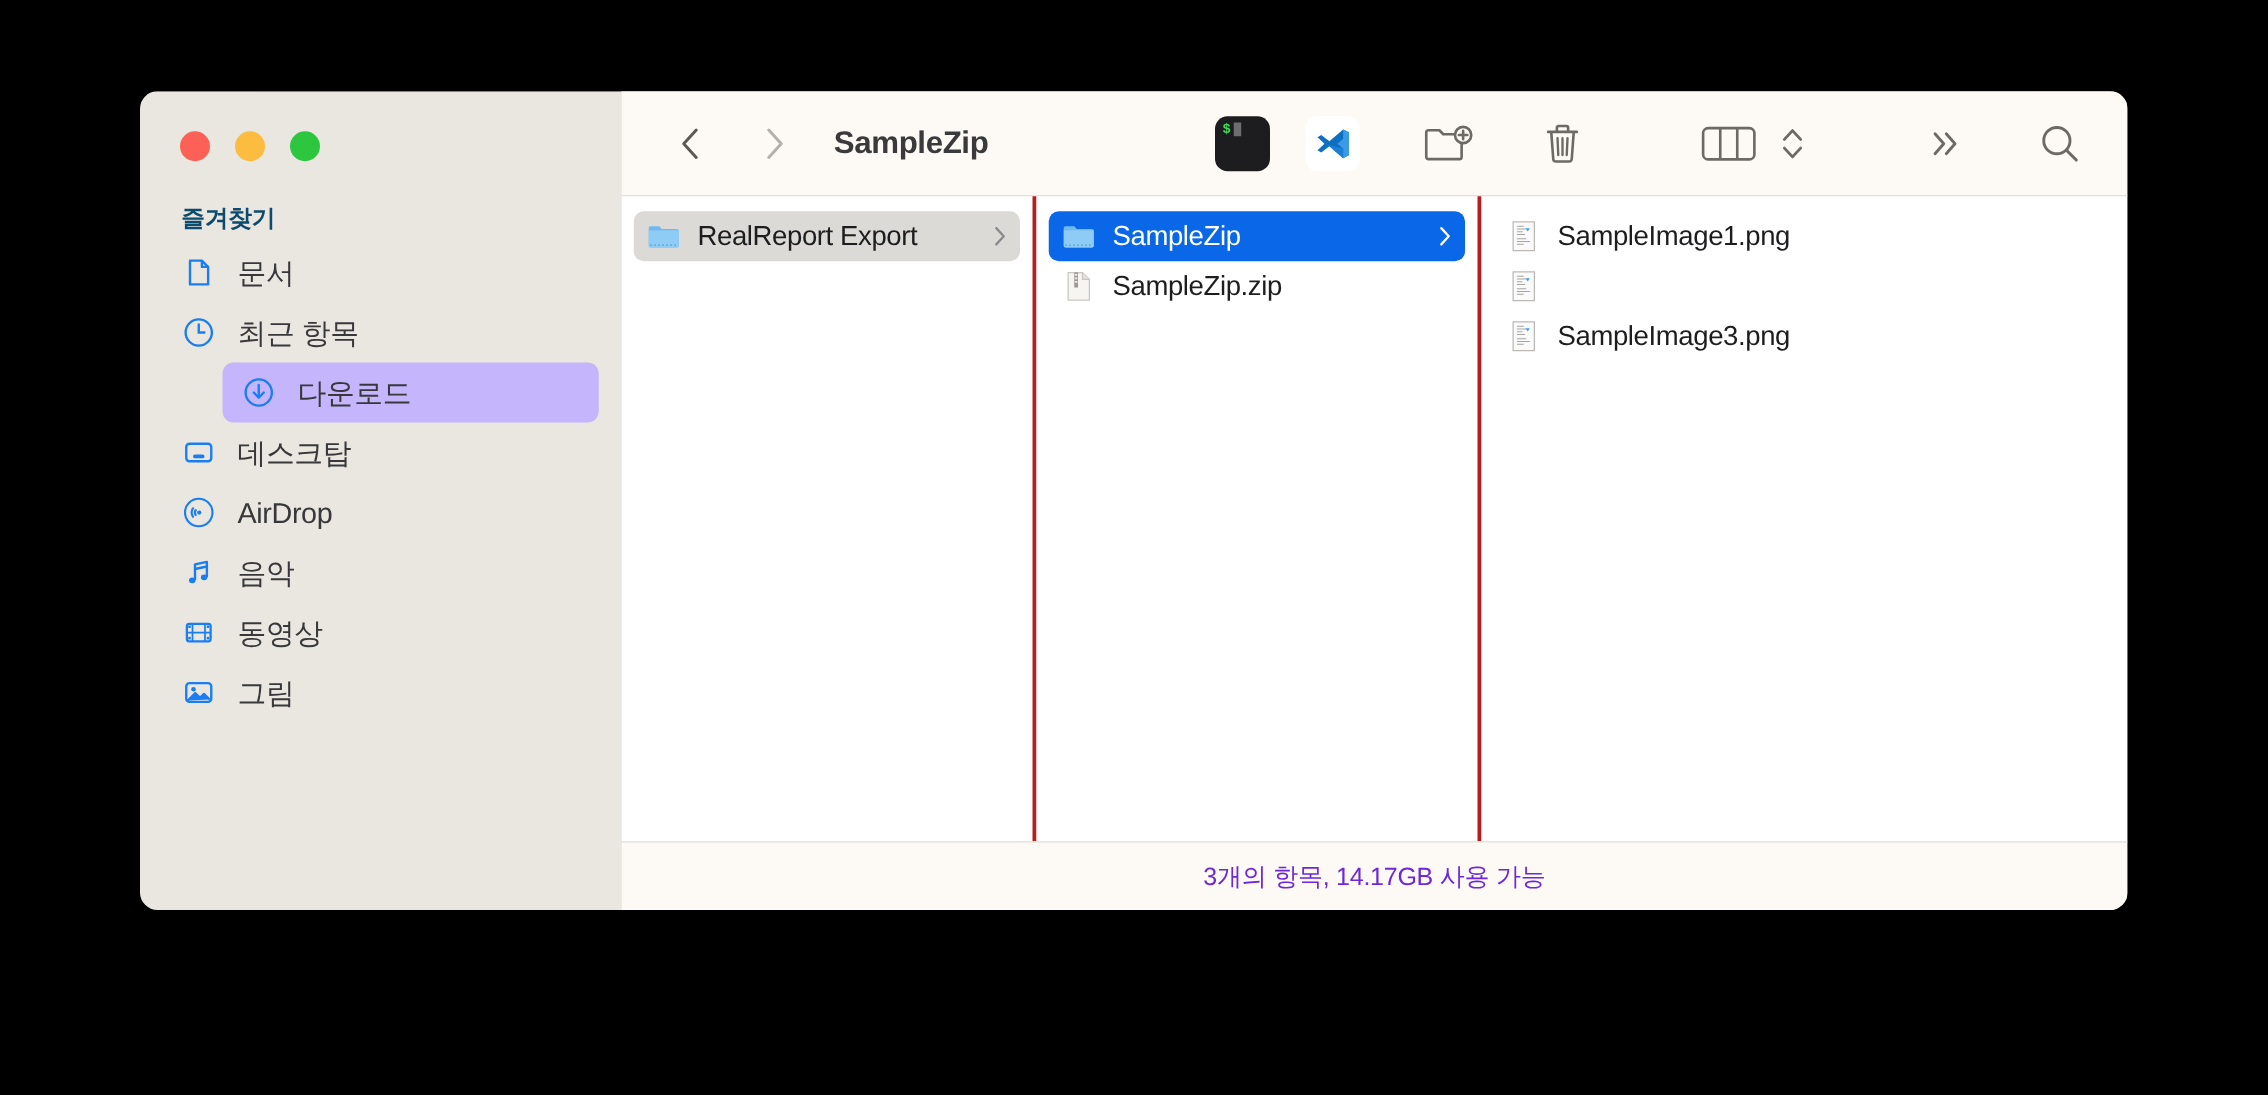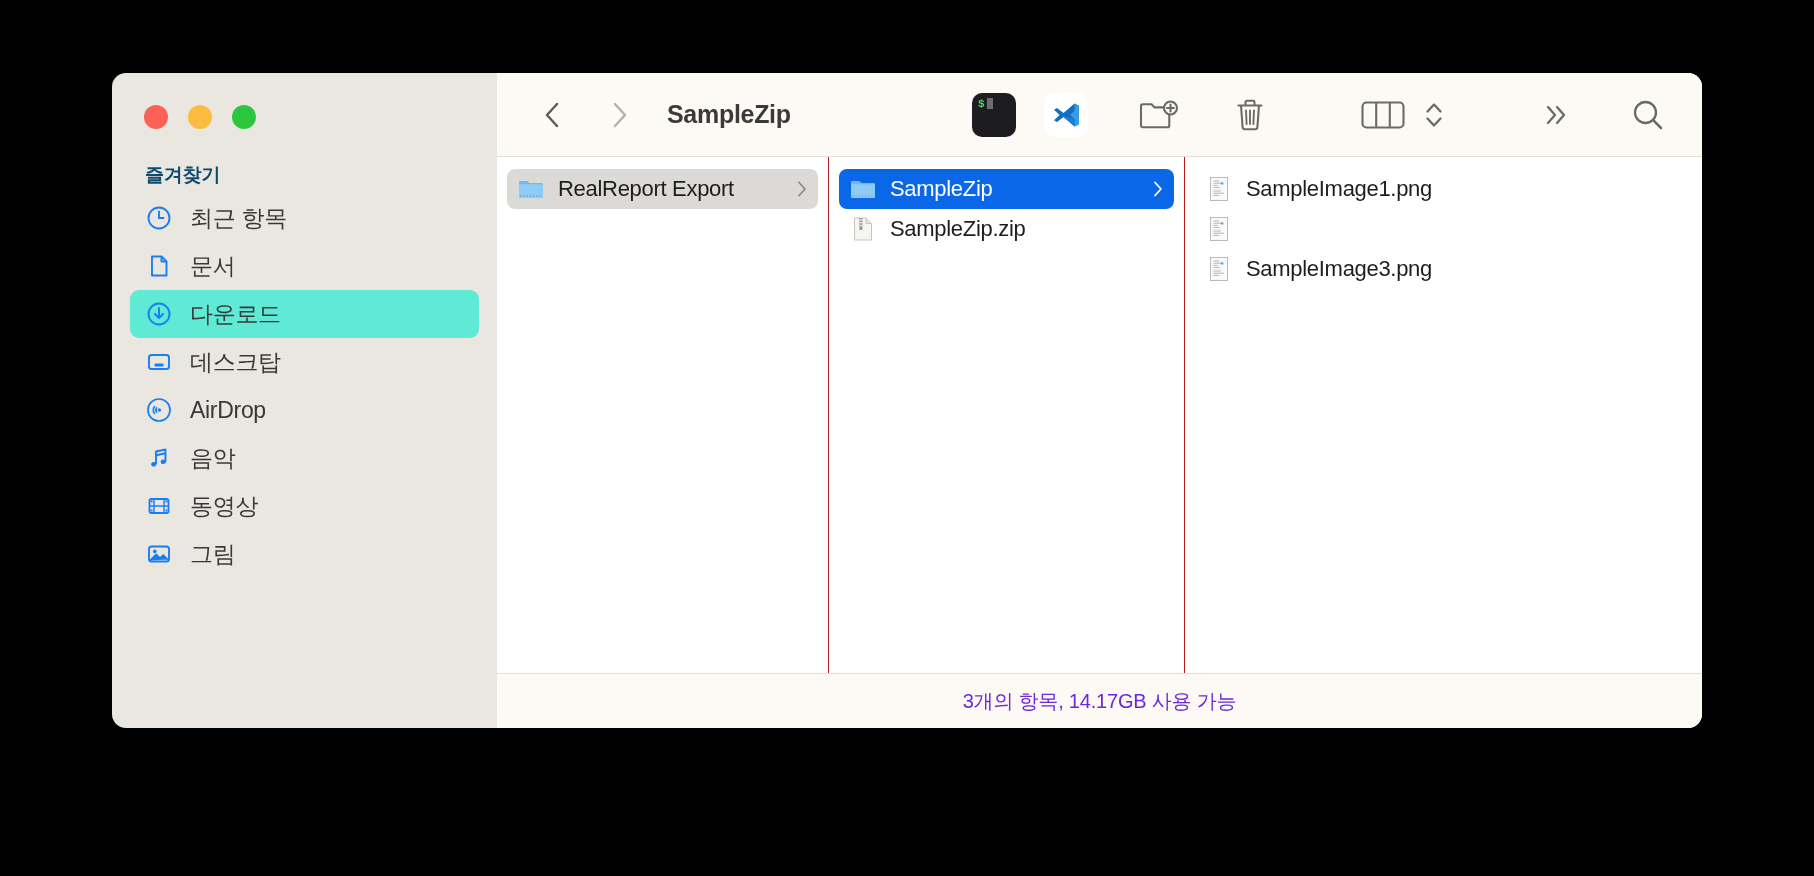--- a/index.html
+++ b/index.html
@@ -63,21 +63,21 @@
 
   .sidebar-item {
     display: flex;
     align-items: center;
     gap: 17px;
     height: 48px;
     padding: 0 15px;
     border-radius: 9px;
     cursor: default;
   }
-  .sidebar-item.selected { background: #5eead4; }
+  .sidebar-item.selected { background: #c4b5fd; margin-left: 48px; }
   .sidebar-item .sb-icon {
     width: 28px; height: 28px;
     display: flex; align-items: center; justify-content: center;
     flex: 0 0 28px;
   }
   .sidebar-item .sb-label {
     font-size: 23px;
     color: #38383a;
     letter-spacing: -0.3px;
     white-space: nowrap;
@@ -156,21 +156,21 @@
 
   
   #column-browser {
     flex: 1;
     display: flex;
     background: #ffffff;
     border-top: 1px solid #e2ded8;
     min-height: 0;
   }
   .fcolumn {
-    border-right: 1px solid #b91c1c;
+    border-right: 3px solid #b91c1c;
     padding: 12px 10px 0 10px;
     overflow: hidden;
   }
   #column-1 { flex: 0 0 332px; }
   #column-2 { flex: 0 0 356px; }
   #column-3 { flex: 1; border-right: none; }
 
   .file-row {
     display: flex;
     align-items: center;
@@ -234,35 +234,35 @@
         <div class="light zoom"></div>
       </div>
 
       <div id="sidebar-section-title">즐겨찾기</div>
 
       <div id="sidebar-list">
 
         <div class="sidebar-item">
           <span class="sb-icon">
             <svg width="26" height="26" viewBox="0 0 26 26">
+              <path d="M6 3.5 L15.5 3.5 L20.5 8.5 L20.5 22.5 L6 22.5 Z" fill="none" stroke="#1a7ef0" stroke-width="1.9" stroke-linejoin="round"></path>
+              <path d="M15.5 3.5 L15.5 8.5 L20.5 8.5" fill="none" stroke="#1a7ef0" stroke-width="1.9" stroke-linejoin="round"></path>
+            </svg>
+          </span>
+          <span class="sb-label">문서</span>
+        </div>
+
+        <div class="sidebar-item">
+          <span class="sb-icon">
+            <svg width="26" height="26" viewBox="0 0 26 26">
               <circle cx="13" cy="13" r="10.5" fill="none" stroke="#1a7ef0" stroke-width="1.9"></circle>
               <path d="M13 6.5 L13 13 L17.5 13" fill="none" stroke="#1a7ef0" stroke-width="1.9" stroke-linecap="round"></path>
             </svg>
           </span>
           <span class="sb-label">최근 항목</span>
-        </div>
-
-        <div class="sidebar-item">
-          <span class="sb-icon">
-            <svg width="26" height="26" viewBox="0 0 26 26">
-              <path d="M6 3.5 L15.5 3.5 L20.5 8.5 L20.5 22.5 L6 22.5 Z" fill="none" stroke="#1a7ef0" stroke-width="1.9" stroke-linejoin="round"></path>
-              <path d="M15.5 3.5 L15.5 8.5 L20.5 8.5" fill="none" stroke="#1a7ef0" stroke-width="1.9" stroke-linejoin="round"></path>
-            </svg>
-          </span>
-          <span class="sb-label">문서</span>
         </div>
 
         <div class="sidebar-item selected">
           <span class="sb-icon">
             <svg width="26" height="26" viewBox="0 0 26 26">
               <circle cx="13" cy="13" r="10.5" fill="none" stroke="#1a7ef0" stroke-width="1.9"></circle>
               <path d="M13 7 L13 17 M9 13 L13 17.2 L17 13" fill="none" stroke="#1a7ef0" stroke-width="1.9" stroke-linecap="round" stroke-linejoin="round"></path>
             </svg>
           </span>
           <span class="sb-label">다운로드</span>

